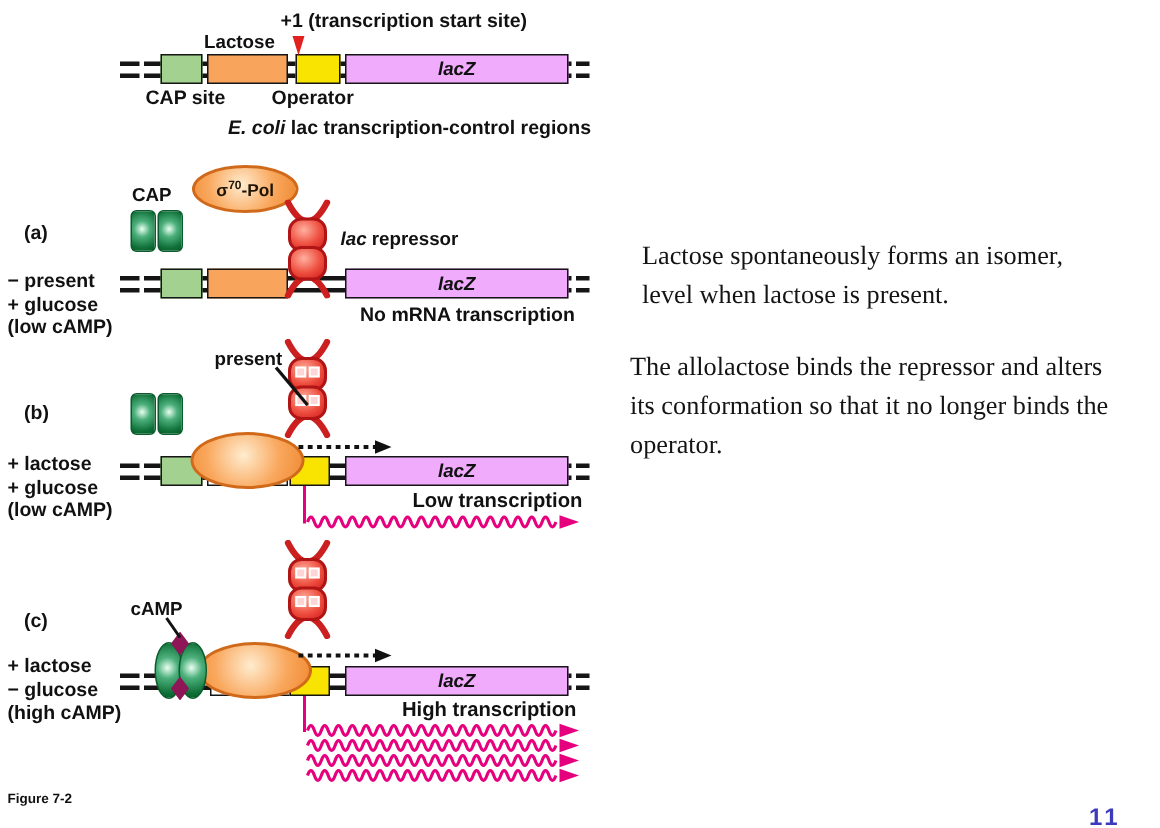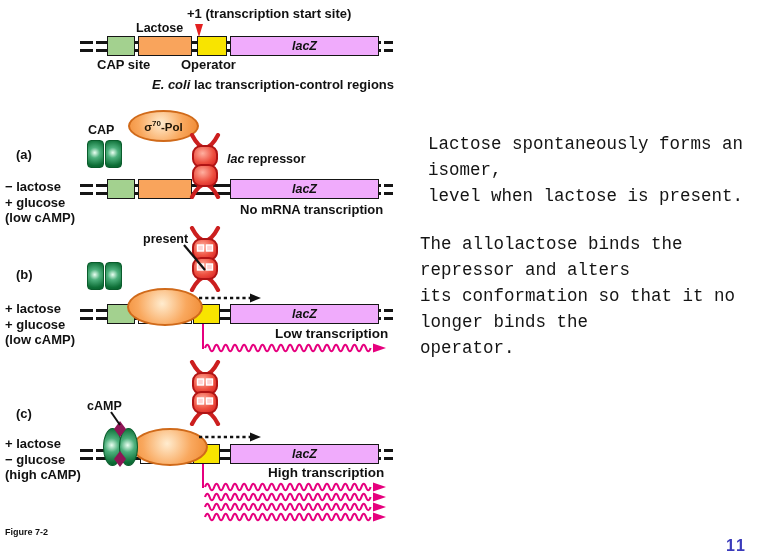--- a/index.html
+++ b/index.html
@@ -30,21 +30,21 @@
           background:radial-gradient(circle at 45% 45%, #eafff2 0%, #4db07c 32%, #0d6e36 78%, #0a5c2c 100%);}
   .diamond{position:absolute;width:12px;height:16px;background:#8e1556;z-index:5;
            clip-path:polygon(50% 0,100% 50%,50% 100%,0 50%);}
   .tri-down{position:absolute;width:0;height:0;border-left:4.5px solid transparent;
             border-right:4.5px solid transparent;border-top:13px solid #e32020;z-index:6;}
   .elbow{position:absolute;width:2px;background:#e6007e;z-index:1;}
   .wavy{display:block;margin-bottom:-5px;}
   .rep{position:absolute;z-index:4;width:34px;height:66px;}
   .ptr{position:absolute;z-index:6;}
   .dash-arrow{position:absolute;z-index:5;}
-  .rtext{position:absolute;left:420px;top:131px;width:353px;font-family:Liberation Mono, monospace;
+  .rtext{position:absolute;left:420px;top:157px;width:353px;font-family:Liberation Serif, serif;
          font-size:17.5px;line-height:26px;color:#141414;}
   .rtext .p1{padding-left:8px;}
   .rtext .p2{margin-top:22px;}
   .bi{font-style:italic;}
   sup{font-size:8px;}
   .foot1{position:absolute;left:5px;top:527px;font-size:9px;font-weight:bold;}
   .foot2{position:absolute;left:5px;top:538px;font-size:9.5px;font-weight:bold;font-style:italic;}
   .pagenum{position:absolute;right:26px;top:537px;font-size:16px;font-weight:bold;
            color:#3b3bbb;letter-spacing:2px;}
 </style>
@@ -78,21 +78,21 @@
   </div>
 
   <div class="lbl f13" style="left:97px;top:57px;">CAP site</div>
   <div class="lbl f13" style="left:181px;top:57px;">Operator</div>
   <div class="lbl f13" style="left:152px;top:77px;">
     <span class="bi">E. coli</span><span> lac transcription-control regions</span>
   </div>
 
   <div class="lbl f13" style="left:16px;top:147px;">(a)</div>
   <div class="cond" style="left:5px;top:179px;">
-    <div>− lactose</div>
+    <div>− present</div>
     <div>+ glucose</div>
     <div>(low cAMP)</div>
   </div>
 
   <div class="lbl f12" style="left:88px;top:123px;">CAP</div>
   <div class="cap-dimer" style="left:87px;top:140px;">
     <span class="cap-sq"></span>
     <span class="cap-sq"></span>
   </div>
 

